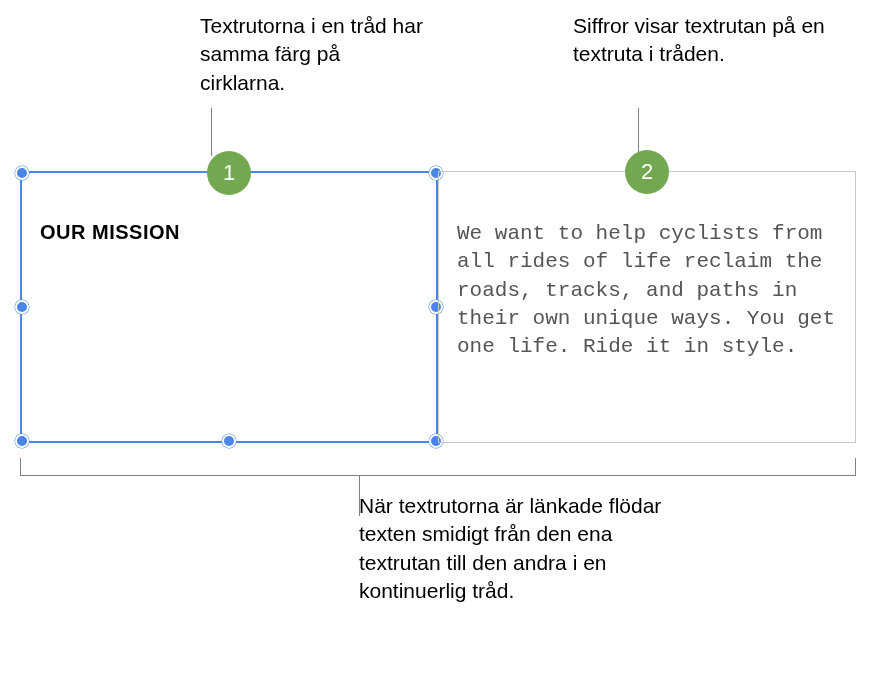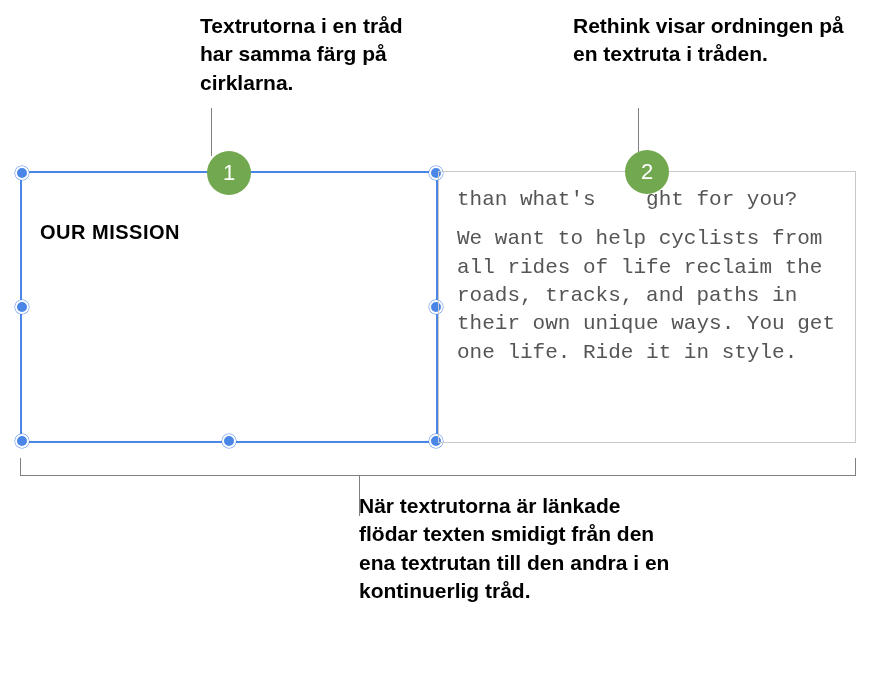--- a/index.html
+++ b/index.html
@@ -9,21 +9,20 @@
     background: #ffffff;
     font-family: -apple-system, BlinkMacSystemFont, "Helvetica Neue", Arial, sans-serif;
     position: relative;
     overflow: hidden;
   }
   .callout {
     position: absolute;
     font-size: 21px;
     line-height: 1.35;
     color: #000;
-    font-weight: bold;
   }
   .callout-line {
     position: absolute;
     background: #808080;
   }
   .boxes-row {
     position: absolute;
     left: 20px;
     top: 171px;
     display: flex;
@@ -86,21 +85,21 @@
     border-right: 1px solid #808080;
     border-bottom: 1px solid #808080;
   }
 </style>
 </head>
 <body>
 
 <div class="callout" style="left:200px; top:12px; width:230px;">Textrutorna i en tråd har samma färg på cirklarna.</div>
 <div class="callout-line" style="left:211px; top:108px; width:1px; height:48px;"></div>
 
-<div class="callout" style="left:573px; top:12px; width:280px;">Rethink visar ordningen på en textruta i tråden.</div>
+<div class="callout" style="left:573px; top:12px; width:280px;">Siffror visar textrutan på en textruta i tråden.</div>
 <div class="callout-line" style="left:638px; top:108px; width:1px; height:48px;"></div>
 
 <div class="boxes-row">
 
   <div class="textbox selected">
     <div class="heading">OUR MISSION</div>
 
     <div class="handle" style="left:0; top:0;"></div>
     <div class="handle" style="left:100%; top:0;"></div>
     <div class="handle" style="left:0; top:50%;"></div>
@@ -108,22 +107,21 @@
     <div class="handle" style="left:0; top:100%;"></div>
     <div class="handle" style="left:50%; top:100%;"></div>
     <div class="handle" style="left:100%; top:100%;"></div>
 
     <div class="badge" style="left:50%; top:0;">
       <span>1</span>
     </div>
   </div>
 
   <div class="textbox unselected">
-    <div class="bodytext">than what's    ght for you?</div>
-    <div class="bodytext" style="margin-top:11px;">We want to help cyclists from all rides of life reclaim the roads, tracks, and paths in their own unique ways. You get one life. Ride it in style.</div>
+    <div class="bodytext" style="margin-top:34px;">We want to help cyclists from all rides of life reclaim the roads, tracks, and paths in their own unique ways. You get one life. Ride it in style.</div>
 
     <div class="badge" style="left:50%; top:0;">
       <span>2</span>
     </div>
   </div>
 
 </div>
 
 <div class="bottom-bracket" style="left:20px; top:458px; width:836px; height:18px;"></div>
 <div class="callout-line" style="left:359px; top:476px; width:1px; height:40px;"></div>

